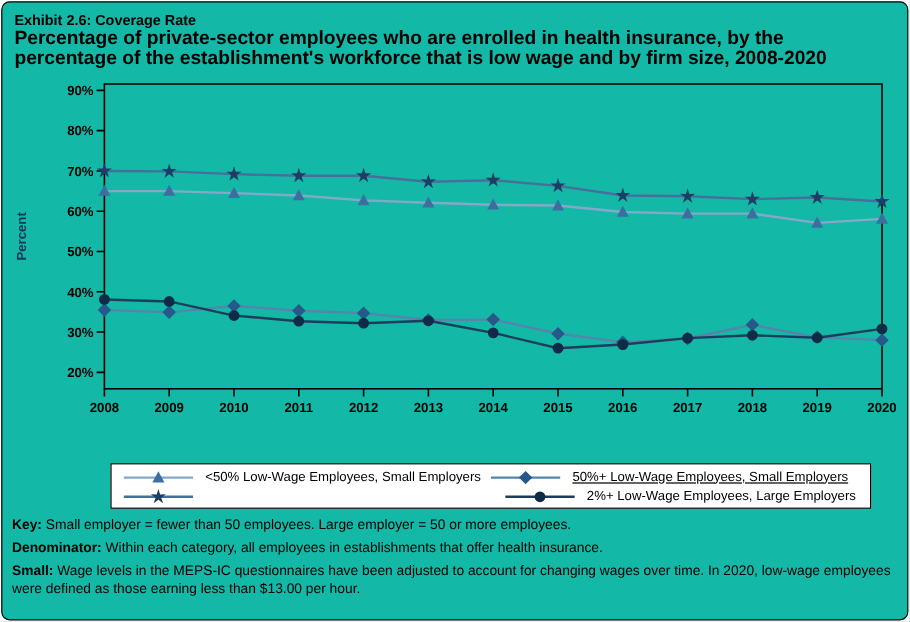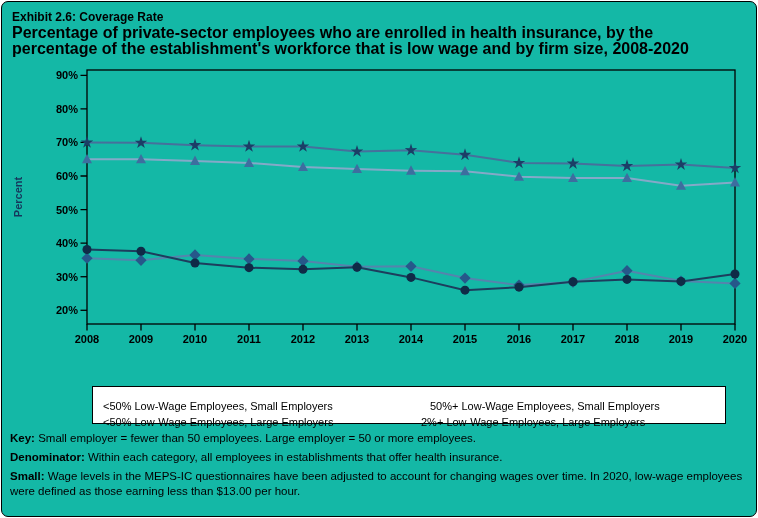--- a/index.html
+++ b/index.html
@@ -8,21 +8,21 @@
     border:1px solid #000;border-radius:7px;background:#14b8a6;
     font-family:"Liberation Sans", sans-serif;color:#000;overflow:hidden;
   }
   .title{position:absolute;left:10px;top:7px;font-size:12px;font-weight:bold;line-height:16px;}
   .subtitle{position:absolute;left:10px;top:23px;width:702px;font-size:16px;font-weight:bold;line-height:16px;}
   .chart-svg{position:absolute;left:0;top:57px;}
   .legend-box{
     position:absolute;left:90px;top:384px;width:632px;height:36px;
     border:1px solid #000;background:#fff;
   }
-  .legend-item{position:absolute;display:flex;align-items:center;gap:10px;height:15px;flex-direction:column;}
+  .legend-item{position:absolute;display:flex;align-items:center;gap:10px;height:15px;}
   .legend-item span{font-size:11px;white-space:nowrap;}
   .footnotes{position:absolute;left:8px;top:429px;width:742px;}
   .footnote{font-size:11.5px;line-height:15px;margin-bottom:4px;}
   .footnote b{font-weight:bold;}
   svg text{font-family:"Liberation Sans", sans-serif;}
 </style>
 </head>
 <body>
 
 <div class="page">
@@ -143,37 +143,36 @@
   <div class="legend-box" id="legend-box">
       <div class="legend-item" style="left: 10px; top: 3px;">
         <svg width="58" height="14">
           <line x1="0" y1="7" x2="58" y2="7" stroke="#84a9c8" stroke-width="2"></line>
           <g>
             <polygon points="29,1.7000000000000002 34,11 24,11" fill="#3d6e9f"></polygon>
           </g>
         </svg>
         <span>&lt;50% Low-Wage Employees, Small Employers</span>
       </div>
-      <div class="legend-item" style="left: 337px; top: 3px;">
+      <div class="legend-item" style="left: 316px; top: 3px; text-decoration: underline;">
         <svg width="58" height="14">
           <line x1="0" y1="7" x2="58" y2="7" stroke="#5584ad" stroke-width="2"></line>
           <g>
             <polygon points="29,1.4000000000000004 34.6,7 29,12.6 23.4,7" fill="#26588a"></polygon>
           </g>
         </svg>
         <span>50%+ Low-Wage Employees, Small Employers</span>
       </div>
       <div class="legend-item" style="left: 10px; top: 19px;">
         <svg width="58" height="14">
           <line x1="0" y1="7" x2="58" y2="7" stroke="#46709c" stroke-width="2"></line>
           <g>
             <polygon points="29.00,0.40 30.47,4.98 35.28,4.96 31.38,7.77 32.88,12.34 29.00,9.50 25.12,12.34 26.62,7.77 22.72,4.96 27.53,4.98" fill="#1b3e66"></polygon>
           </g>
         </svg>
-        <span>&lt;50% Low-Wage Employees, Large Employers</span>
       </div>
       <div class="legend-item" style="left: 328px; top: 19px;">
         <svg width="58" height="14">
           <line x1="0" y1="7" x2="58" y2="7" stroke="#1d3d5d" stroke-width="2"></line>
           <g>
             <circle cx="29" cy="7" r="4.5" fill="#0f2b47"></circle>
           </g>
         </svg>
         <span>2%+ Low-Wage Employees, Large Employers</span>
       </div>

